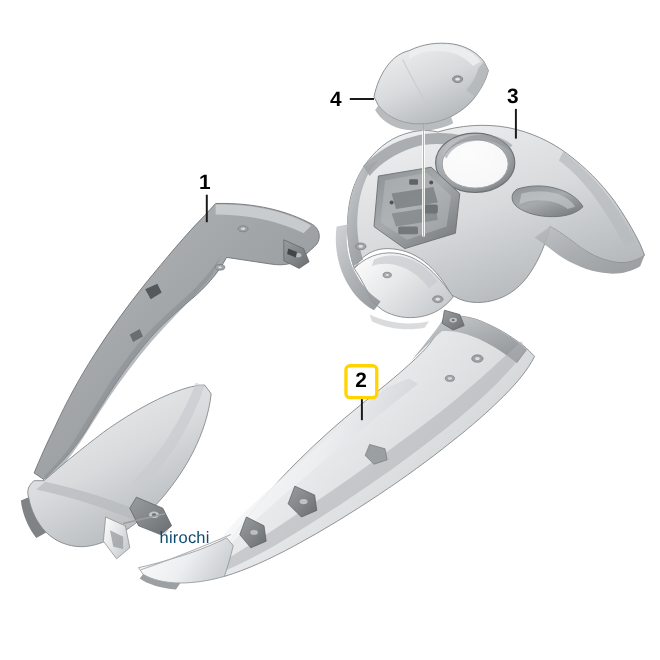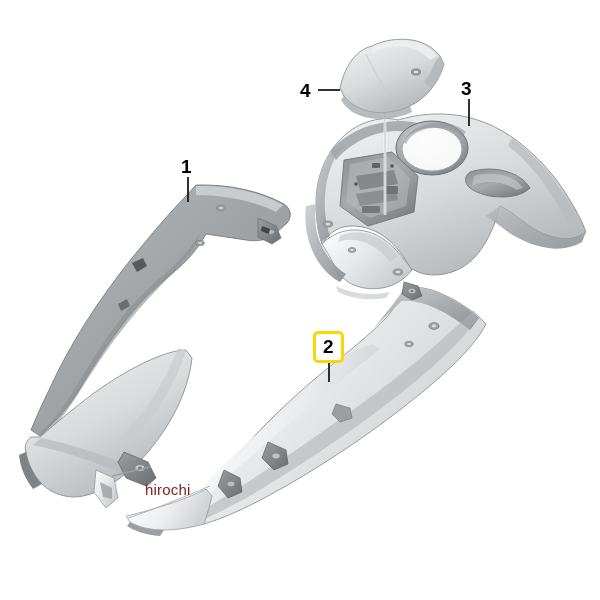--- a/index.html
+++ b/index.html
@@ -44,21 +44,21 @@
     box-sizing: border-box;
     border: 3px solid #FFD400;
     border-radius: 5px;
     background: #ffffff;
     padding: 3px 7px 4px 7px;
   }
   .watermark {
     position: absolute;
     font-family: "Liberation Sans", sans-serif;
     font-size: 15px;
-    color: #7f1d1d;
+    color: #0c4a6e;
     letter-spacing: 0.2px;
     user-select: none;
   }
 </style>
 </head>
 <body>
 
 <div id="stage">
 
   <svg id="diagram-svg" viewBox="0 0 600 600" xmlns="http://www.w3.org/2000/svg">

